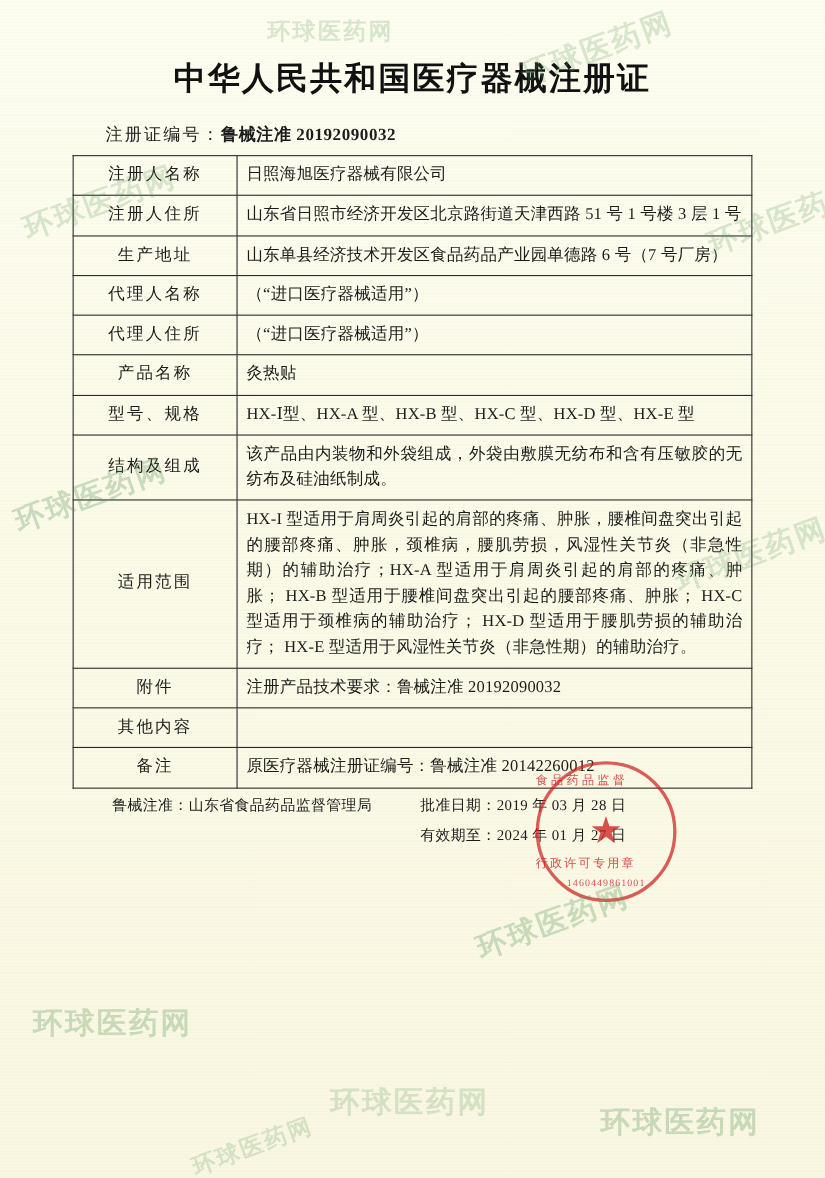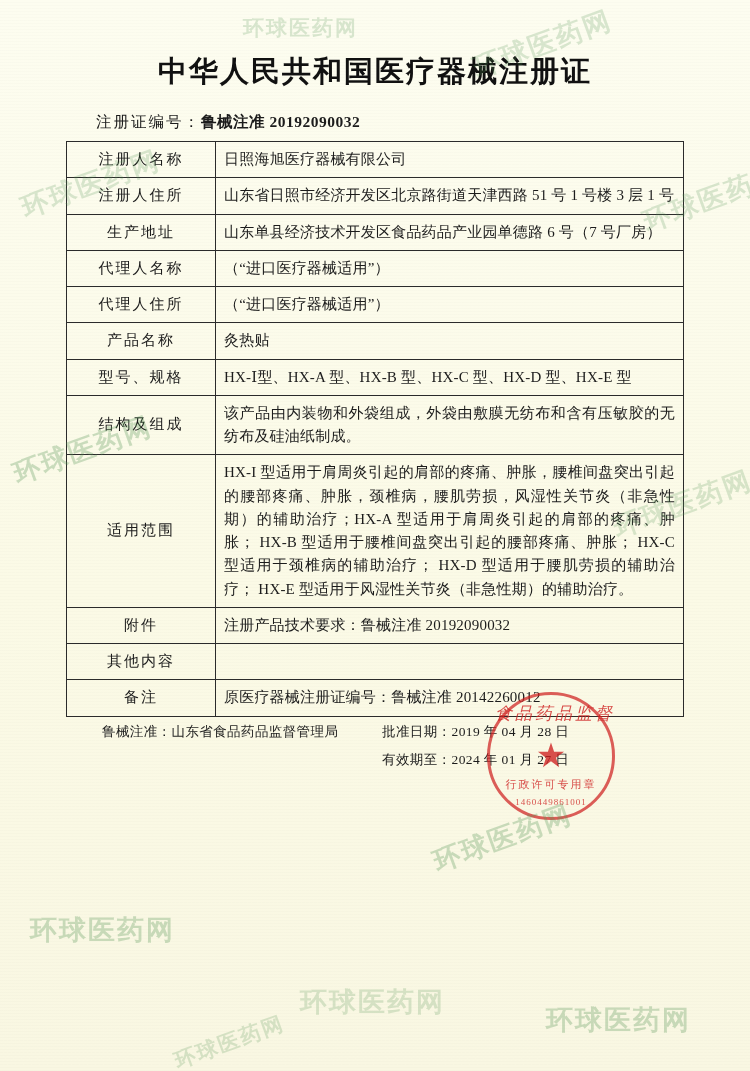--- a/index.html
+++ b/index.html
@@ -126,32 +126,31 @@
     transform: translate(-50%, -50%);
     font-size: 34px;
     color: rgba(206, 32, 32, 0.78);
     line-height: 1;
   }
   .seal .top-text {
     position: absolute;
     left: 0;
     top: 10px;
     width: 100%;
-    text-align: right;
-    font-size: 17px;
+    text-align: left;
+    font-size: 11px;
     letter-spacing: 3px;
     color: rgba(206, 32, 32, 0.8);
-    font-style: italic;
   }
   .seal .bottom-text {
     position: absolute;
     left: 0;
     bottom: 28px;
     width: 100%;
-    text-align: center;
+    text-align: left;
     font-size: 11px;
     letter-spacing: 2px;
     color: rgba(206, 32, 32, 0.8);
   }
   .seal .code-text {
     position: absolute;
     left: 0;
     bottom: 13px;
     width: 100%;
     text-align: center;
@@ -237,21 +236,21 @@
       </tr>
       <tr>
         <td class="label">备注</td>
         <td class="value">原医疗器械注册证编号：鲁械注准 20142260012</td>
       </tr>
     </tbody>
   </table>
 
   <div class="footer-row">
     <div class="approve-dept">鲁械注准：山东省食品药品监督管理局</div>
-    <div class="approve-date">批准日期：2019 年 04 月 28 日</div>
+    <div class="approve-date">批准日期：2019 年 03 月 28 日</div>
     <div class="valid-until">有效期至：2024 年 01 月 27 日</div>
   </div>
 
   <div class="seal">
     <div class="ring"></div>
     <div class="top-text">食品药品监督</div>
     <div class="star">★</div>
     <div class="bottom-text">行政许可专用章</div>
     <div class="code-text">1460449861001</div>
   </div>

